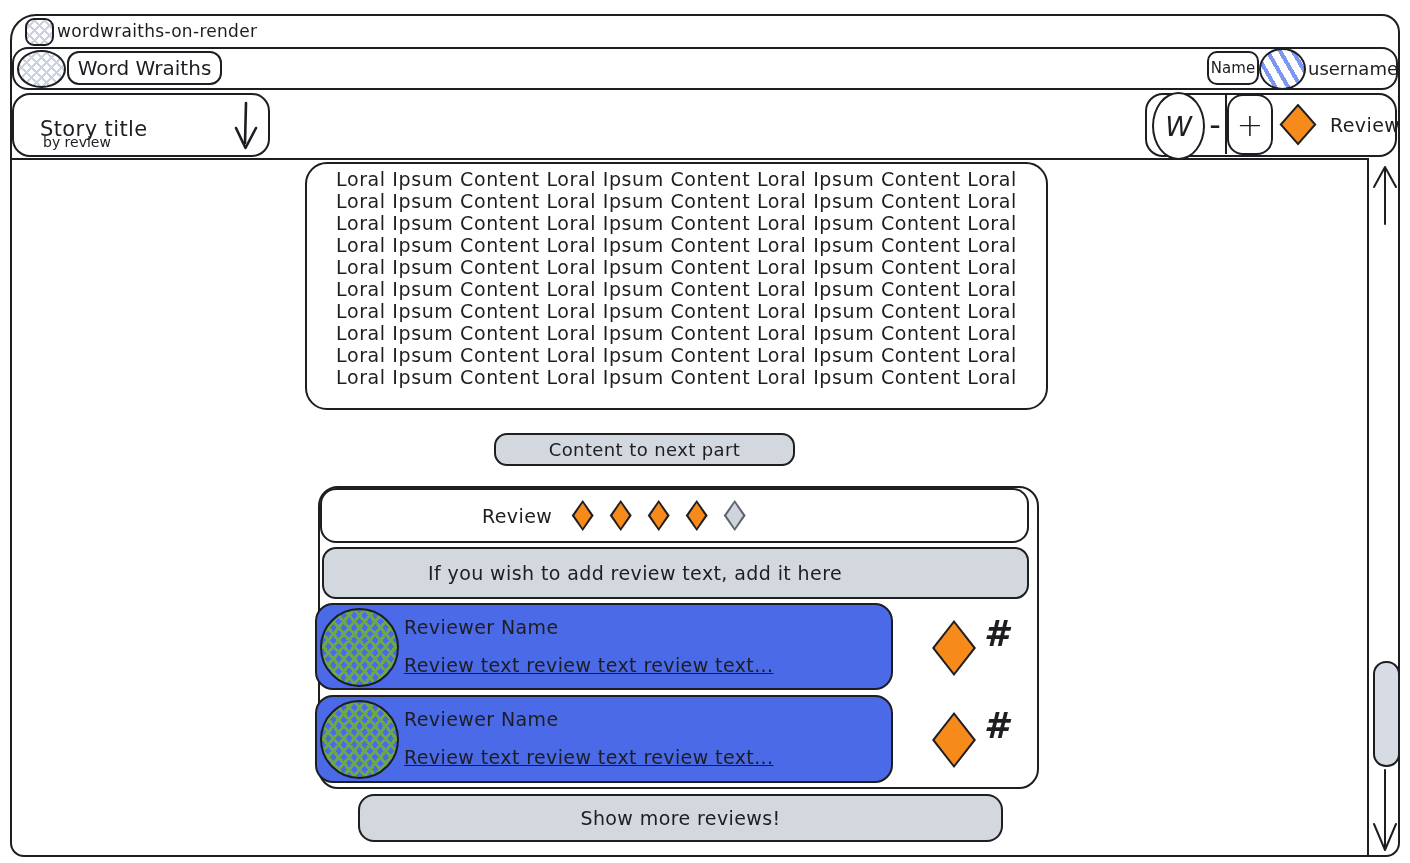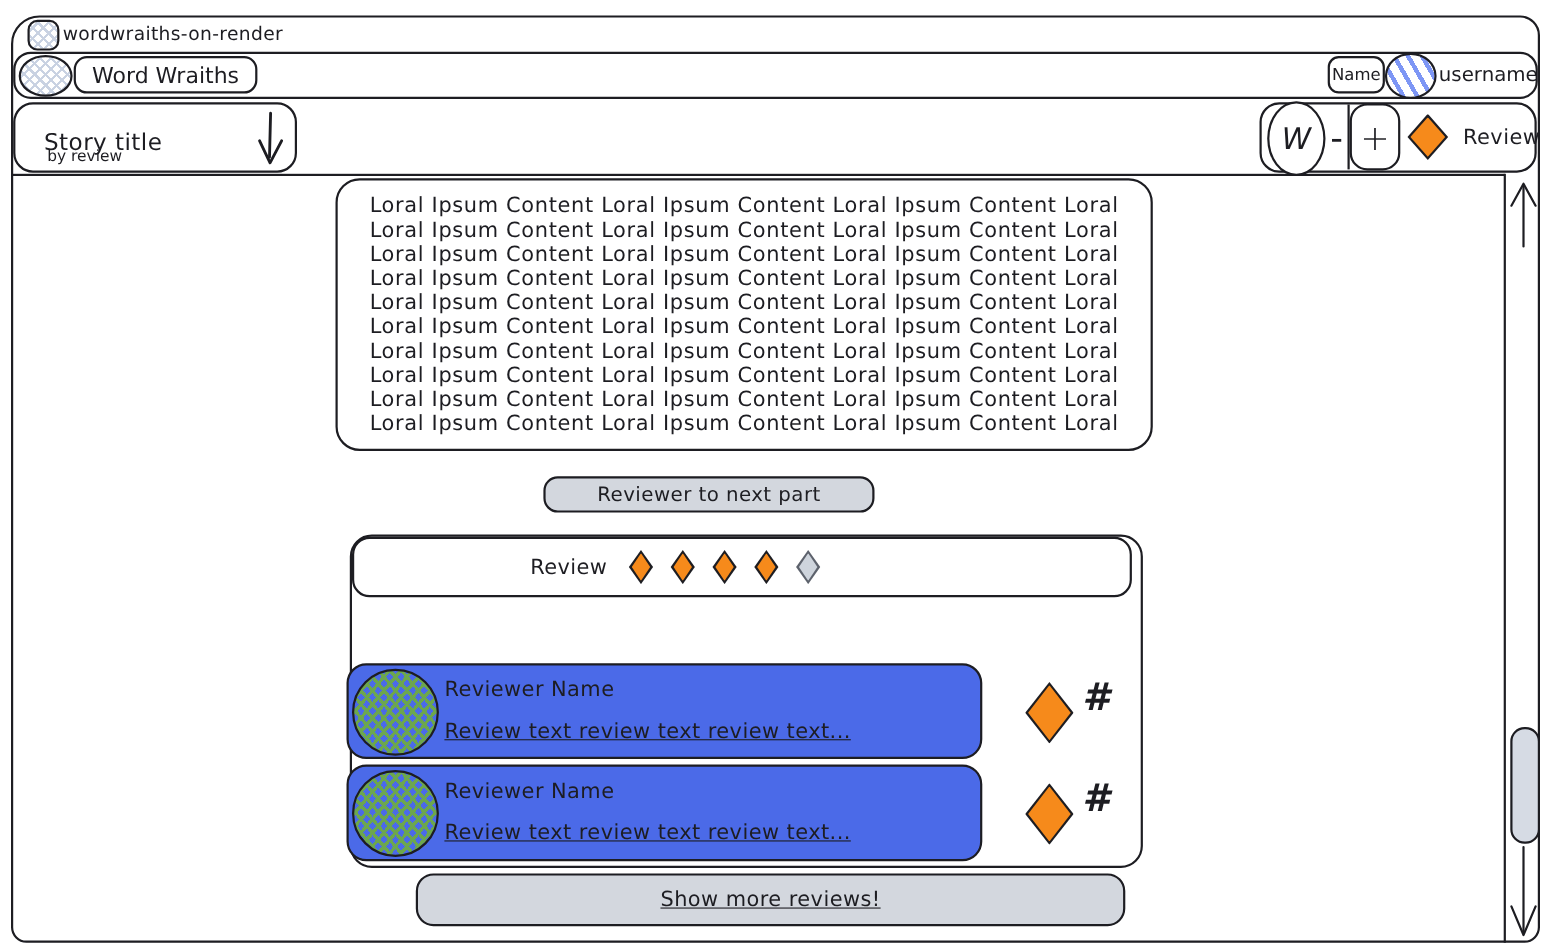--- a/index.html
+++ b/index.html
@@ -34,21 +34,21 @@
   }
   .site-logo {
     left:17px; top:50px; width:49px; height:38px;
     border:2.5px solid var(--ink); border-radius:50%; background:var(--paper);
     background-image:
       repeating-linear-gradient(45deg,  var(--logo-hatch-gray) 0 2px, transparent 2px 7px),
       repeating-linear-gradient(-45deg, var(--logo-hatch-gray) 0 2px, transparent 2px 7px);
     z-index:3;
   }
   .brand-button {
-    left:67px; top:51px; width:167px; height:34px;
+    left:67px; top:51px; width:155px; height:34px;
     border:2.5px solid var(--ink); border-radius:12px; background:var(--paper);
     display:flex; align-items:center; justify-content:center;
     font-size:20px; z-index:3;
   }
   .write-button {
     left:1207px; top:51px; width:52px; height:34px;
     border:2.3px solid var(--ink); border-radius:10px; background:var(--paper);
     display:flex; align-items:center; justify-content:center; font-size:15px; z-index:3;
   }
   .user-avatar {
@@ -108,21 +108,21 @@
   .scroll-thumb {
     left:1373px; top:661px; width:27px; height:106px;
     border:2.2px solid var(--ink); border-radius:13px; background:var(--scroll-thumb-gray);
   }
   svg.sketch line, svg.sketch path { stroke:var(--ink); fill:none; stroke-linecap:round; stroke-linejoin:round; }
 
   
   .story-text-panel {
     left:305px; top:162px; width:743px; height:248px;
     border:2.5px solid var(--ink); border-radius:22px; background:var(--paper);
-    display:flex; flex-direction:column; justify-content:center; align-items:center;
+    display:flex; flex-direction:column; justify-content:flex-start; align-items:center;
     padding:4px 6px;
   }
   .story-line { font-size:19px; letter-spacing:.6px; white-space:nowrap; }
 
   .continue-button {
     left:494px; top:433px; width:301px; height:33px;
     border:2.3px solid var(--ink); border-radius:13px; background:var(--button-gray);
     display:flex; align-items:center; justify-content:center; font-size:18px; letter-spacing:.4px;
   }
 
@@ -155,23 +155,23 @@
     background-image:
       repeating-linear-gradient(50deg,  var(--avatar-hatch-green) 0 3px, transparent 3px 8px),
       repeating-linear-gradient(-50deg, var(--avatar-hatch-green) 0 3px, transparent 3px 8px);
   }
   .reviewer-name { left:87px; top:11px; font-size:19px; letter-spacing:.4px; }
   .reviewer-text { left:87px; top:49px; font-size:19px; letter-spacing:.4px;text-decoration:underline; }
   .card-diamond { left:612px; top:15px; }
   .card-score { left:667px; top:9px; font-size:35px; font-weight:600; font-style:italic; }
 
   .show-more-button {
-    left:378px; top:794px; width:645px; height:48px;
+    left:358px; top:794px; width:645px; height:48px;
     border:2.3px solid var(--ink); border-radius:16px; background:var(--button-gray);
-    display:flex; align-items:center; justify-content:center; font-size:19px; letter-spacing:.4px;text-decoration:underline;
+    display:flex; align-items:center; justify-content:center; font-size:19px; letter-spacing:.4px;
   }
 </style>
 </head>
 <body>
 
 <div class="abs window-frame"></div>
 <div class="abs tab-favicon"></div>
 <div class="abs tab-title">wordwraiths-on-render</div>
 
 <div class="abs header-bar"></div>
@@ -222,21 +222,21 @@
     <div class="story-line">Loral Ipsum Content Loral Ipsum Content Loral Ipsum Content Loral</div>
     <div class="story-line">Loral Ipsum Content Loral Ipsum Content Loral Ipsum Content Loral</div>
     <div class="story-line">Loral Ipsum Content Loral Ipsum Content Loral Ipsum Content Loral</div>
     <div class="story-line">Loral Ipsum Content Loral Ipsum Content Loral Ipsum Content Loral</div>
     <div class="story-line">Loral Ipsum Content Loral Ipsum Content Loral Ipsum Content Loral</div>
     <div class="story-line">Loral Ipsum Content Loral Ipsum Content Loral Ipsum Content Loral</div>
     <div class="story-line">Loral Ipsum Content Loral Ipsum Content Loral Ipsum Content Loral</div>
     <div class="story-line">Loral Ipsum Content Loral Ipsum Content Loral Ipsum Content Loral</div>
   </div>
 
-<div class="abs continue-button">Reviewer to next part</div>
+<div class="abs continue-button">Content to next part</div>
 
 <div class="abs review-panel">
   <div class="abs rating-bar">
     <span class="rating-word">Review</span>
     <span id="rating-diamonds" style="display:flex;gap:13px;align-items:center;">
         <span class="diamond sm filled">
           <span class="diamond-inner"></span>
         </span>
         <span class="diamond sm filled">
           <span class="diamond-inner"></span>
@@ -246,20 +246,21 @@
         </span>
         <span class="diamond sm filled">
           <span class="diamond-inner"></span>
         </span>
         <span class="diamond sm empty">
           <span class="diamond-inner"></span>
         </span>
       </span>
   </div>
 
+  <div class="abs review-input">If you wish to add review text, add it here</div>
 
   <div class="abs review-card c1">
     <div class="abs reviewer-avatar"></div>
     <div class="abs reviewer-name">Reviewer Name</div>
     <div class="abs reviewer-text">Review text review text review text...</div>
     <span class="abs diamond lg card-diamond"><span class="diamond-inner"></span></span>
     <div class="abs card-score">#</div>
   </div>
 
   <div class="abs review-card c2">

